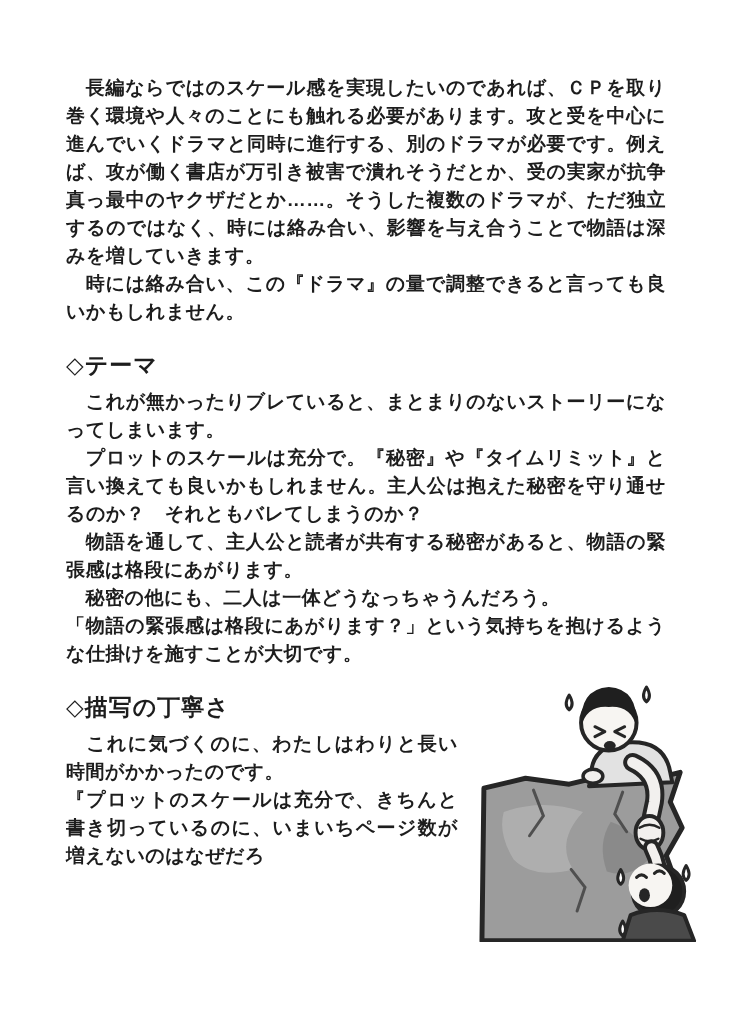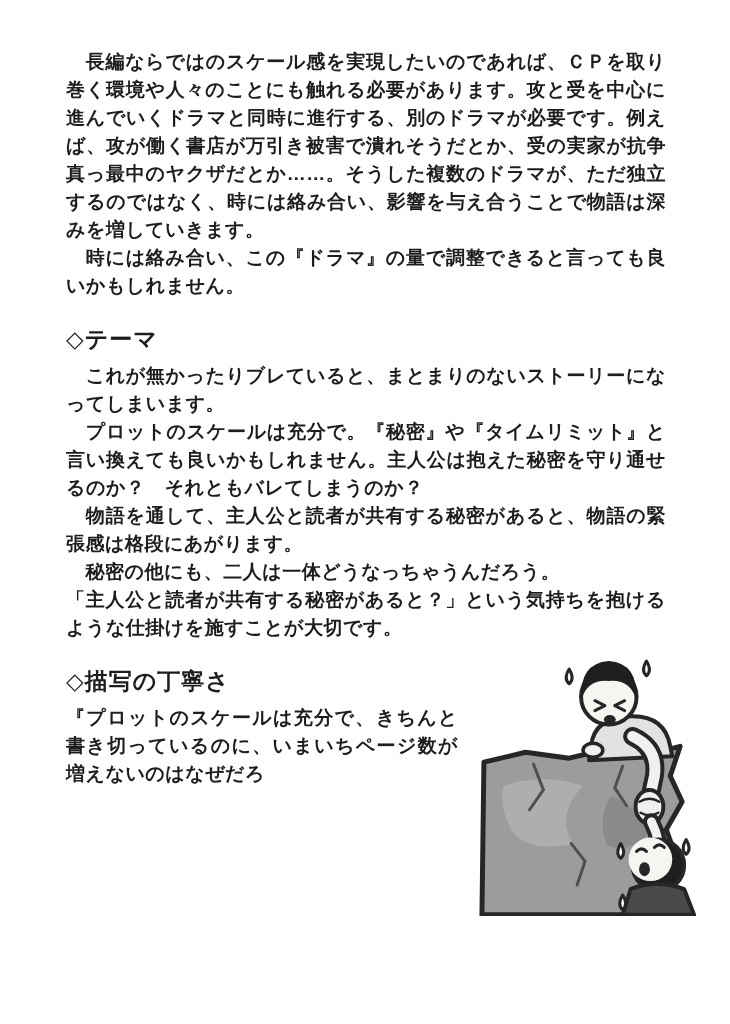--- a/index.html
+++ b/index.html
@@ -5,21 +5,21 @@
   html, body {
     margin: 0;
     padding: 0;
     background: #ffffff;
   }
   .page {
     position: relative;
     width: 730px;
     height: 1024px;
     box-sizing: border-box;
-    padding: 48px 64px 0 66px;
+    padding: 74px 64px 0 66px;
     background: #ffffff;
     color: #1d1d1d;
     font-family: "Liberation Sans", "DejaVu Sans", sans-serif;
     overflow: hidden;
   }
   .para {
     margin: 0;
     font-size: 19px;
     line-height: 28px;
     font-weight: 600;
@@ -52,21 +52,21 @@
 
   <p class="para">　長編ならではのスケール感を実現したいのであれば、ＣＰを取り巻く環境や人々のことにも触れる必要があります。攻と受を中心に進んでいくドラマと同時に進行する、別のドラマが必要です。例えば、攻が働く書店が万引き被害で潰れそうだとか、受の実家が抗争真っ最中のヤクザだとか……。そうした複数のドラマが、ただ独立するのではなく、時には絡み合い、影響を与え合うことで物語は深みを増していきます。</p>
   <p class="para">　時には絡み合い、この『ドラマ』の量で調整できると言っても良いかもしれません。</p>
 
   <h2 class="heading">◇テーマ</h2>
   <p class="para">　これが無かったりブレていると、まとまりのないストーリーになってしまいます。</p>
 
   <p class="para">　プロットのスケールは充分で。『秘密』や『タイムリミット』と言い換えても良いかもしれません。主人公は抱えた秘密を守り通せるのか？　それともバレてしまうのか？</p>
   <p class="para">　物語を通して、主人公と読者が共有する秘密があると、物語の緊張感は格段にあがります。</p>
   <p class="para">　秘密の他にも、二人は一体どうなっちゃうんだろう。</p>
-  <p class="para">「主人公と読者が共有する秘密があると？」という気持ちを抱けるような仕掛けを施すことが大切です。</p>
+  <p class="para">「物語の緊張感は格段にあがります？」という気持ちを抱けるような仕掛けを施すことが大切です。</p>
 
   <div class="illustration">
     <svg viewBox="0 0 228 272" xmlns="http://www.w3.org/2000/svg">
 
       <g>
         <path d="M10 118 L52 108 L96 114 L138 104 L176 110 L208 102
                  L198 132 L210 158 L194 186 L204 214 L190 242 L198 272
                  L8 272 Z" fill="#9c9c9c" stroke="#262626" stroke-width="5" stroke-linejoin="round"></path>
         <path d="M30 142 q40 -14 80 0 q-28 30 -10 58 q-40 10 -60 -10 q-16 -26 -10 -48 z" fill="#b4b4b4" opacity="0.75"></path>
         <path d="M138 152 q28 10 38 38 q-18 20 -42 12 q-10 -28 4 -50 z" fill="#7e7e7e" opacity="0.6"></path>
@@ -108,15 +108,16 @@
         <path d="M174 16 q6 10 0 15 q-6 -5 0 -15 z"></path>
         <path d="M148 200 q6 10 0 15 q-6 -5 0 -15 z"></path>
         <path d="M214 196 q6 10 0 15 q-6 -5 0 -15 z"></path>
         <path d="M150 252 q6 10 0 15 q-6 -5 0 -15 z"></path>
       </g>
     </svg>
   </div>
 
 
   <h2 class="heading">◇描写の丁寧さ</h2>
+  <p class="para">　これに気づくのに、わたしはわりと長い時間がかかったのです。</p>
   <p class="para">『プロットのスケールは充分で、きちんと書き切っているのに、いまいちページ数が増えないのはなぜだろ</p>
 
 </div>
 
 </body></html>

